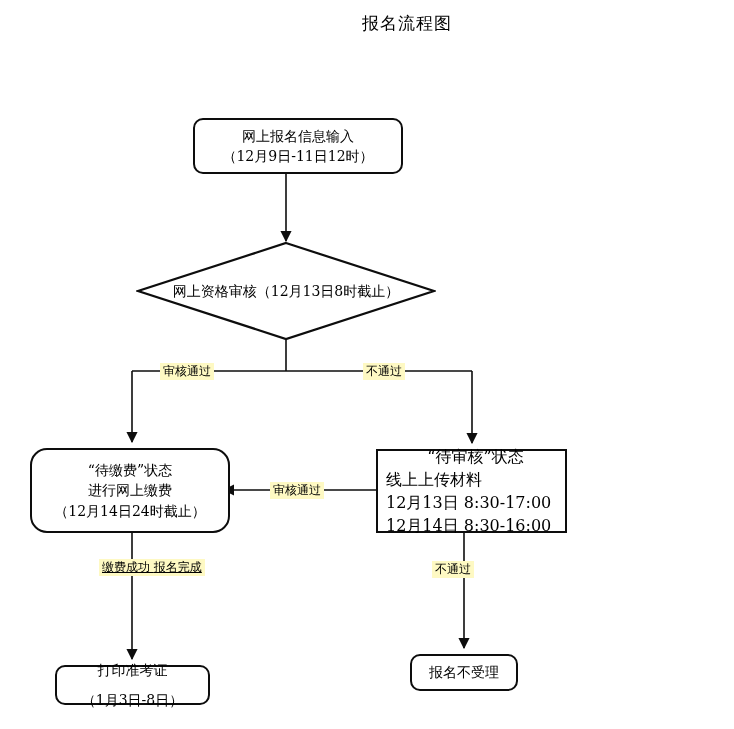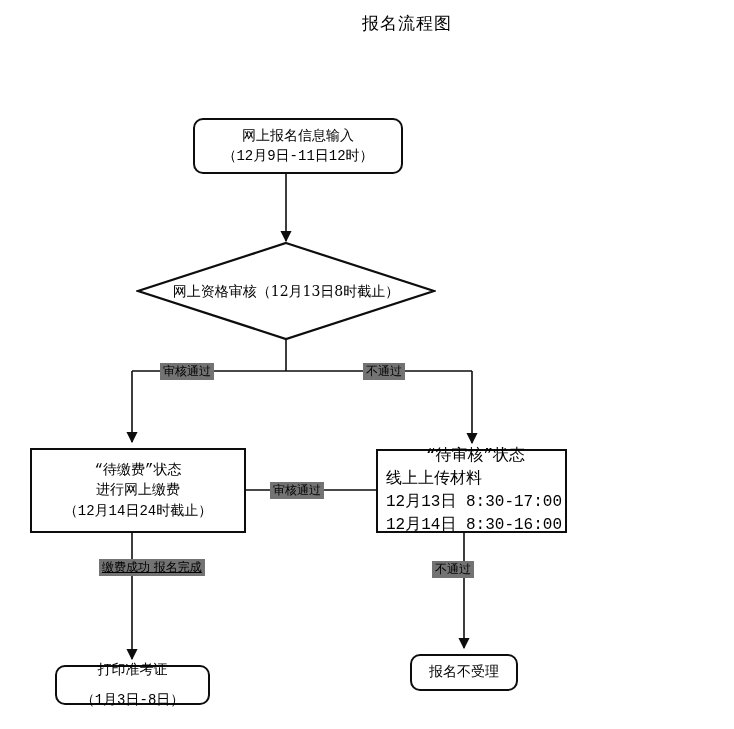--- a/index.html
+++ b/index.html
@@ -34,21 +34,20 @@
     box-sizing: border-box;
     border: 2px solid #0d0d0d;
     background: #ffffff;
     display: flex;
     flex-direction: column;
     align-items: center;
     justify-content: center;
     line-height: 1.45;
     font-size: 14px;
     white-space: nowrap;
-    font-family: Liberation Mono, monospace;
   }
   .node.rounded { border-radius: 10px; }
   .node .ln { display: block; }
   .node.leftalign { align-items: flex-start; padding-left: 8px; }
   .node.leftalign .ctr { width: 100%; text-align: center; }
 
   .diamond-wrap {
     position: absolute;
   }
   .diamond-wrap svg { display: block; }
@@ -63,21 +62,21 @@
     justify-content: center;
     font-size: 14px;
     line-height: 1.5;
     white-space: nowrap;
   }
   .edge-label {
     position: absolute;
     font-size: 12px;
     line-height: 1.4;
     white-space: nowrap;
-    background: #737373;
+    background: #fef9c3;
     padding: 0 3px;
     text-align: center;
   }
   #wires {
     position: absolute;
     left: 0;
     top: 0;
     width: 734px;
     height: 729px;
     pointer-events: none;
@@ -125,21 +124,21 @@
   <div class="diamond-wrap" style="left:136px; top:241px; width:300px; height:100px;">
     <svg width="300" height="100" viewBox="0 0 300 100">
       <polygon points="150,2 298,50 150,98 2,50" fill="#ffffff" stroke="#0d0d0d" stroke-width="2.2"></polygon>
     </svg>
     <div class="diamond-text">
       <span class="ln">网上资格审核</span>
       <span class="ln">（12月13日8时截止）</span>
     </div>
   </div>
 
-  <div class="node" style="left:30px; top:448px; width:216px; height:85px;">
+  <div class="node" style="left:30px; top:448px; width:200px; height:85px;border-radius:17px;">
     <span class="ln">“待缴费”状态</span>
     <span class="ln">进行网上缴费</span>
     <span class="ln">（12月14日24时截止）</span>
   </div>
 
   <div class="node leftalign" style="left:376px; top:449px; width:191px; height:84px; font-size:16px;">
     <span class="ln ctr">“待审核”状态</span>
     <span class="ln">线上上传材料</span>
     <span class="ln">12月13日  8:30-17:00</span>
     <span class="ln">12月14日  8:30-16:00</span>

